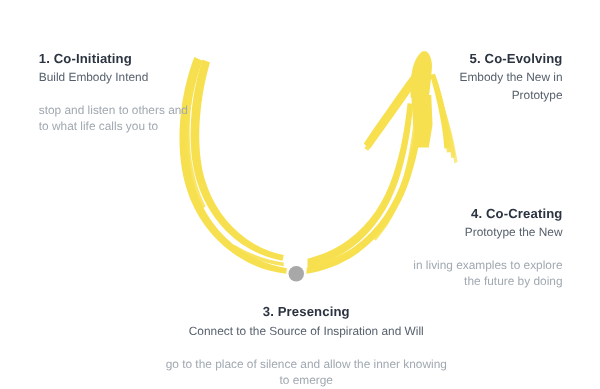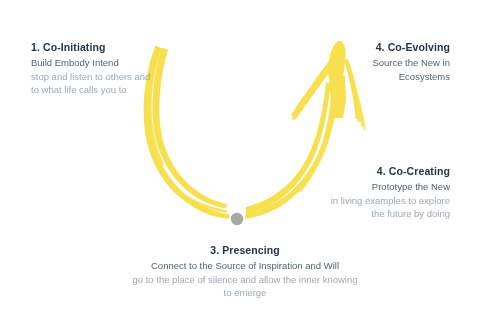--- a/index.html
+++ b/index.html
@@ -41,21 +41,21 @@
   }
   .block-sub {
     font-size: 9.5px;
     color: #555f6b;
     line-height: 13.5px;
   }
   .block-body {
     font-size: 9.5px;
     color: #a0a8b0;
     line-height: 13.5px;
-    margin-top: 0px;
+    margin-top: 12px;
   }
   .align-left  { text-align: left; }
   .align-right { text-align: right; }
   .align-center{ text-align: center; }
 
   #block-1 { left: 31px; top: 40px;  width: 128px; }
   #block-2 { left: 31px; top: 154px; width: 140px; }
   #block-3 { left: 129px; top: 243px; width: 232px; }
   #block-4 { left: 330px; top: 164px; width: 120px; }
   #block-5 { left: 358px; top: 40px;  width: 92px; }
@@ -177,17 +177,17 @@
     <div class="block-body">go to the place of silence and allow the inner knowing to emerge</div>
   </div>
 
   <div class="block align-right" id="block-4">
     <div class="block-title">4. Co-Creating</div>
     <div class="block-sub">Prototype the New</div>
     <div class="block-body">in living examples to explore the future by doing</div>
   </div>
 
   <div class="block align-right" id="block-5">
-    <div class="block-title">4. Co-Evolving</div>
-    <div class="block-sub">Source the New in Ecosystems</div>
+    <div class="block-title">5. Co-Evolving</div>
+    <div class="block-sub">Embody the New in Prototype</div>
   </div>
 
 </div>
 
 </body></html>

